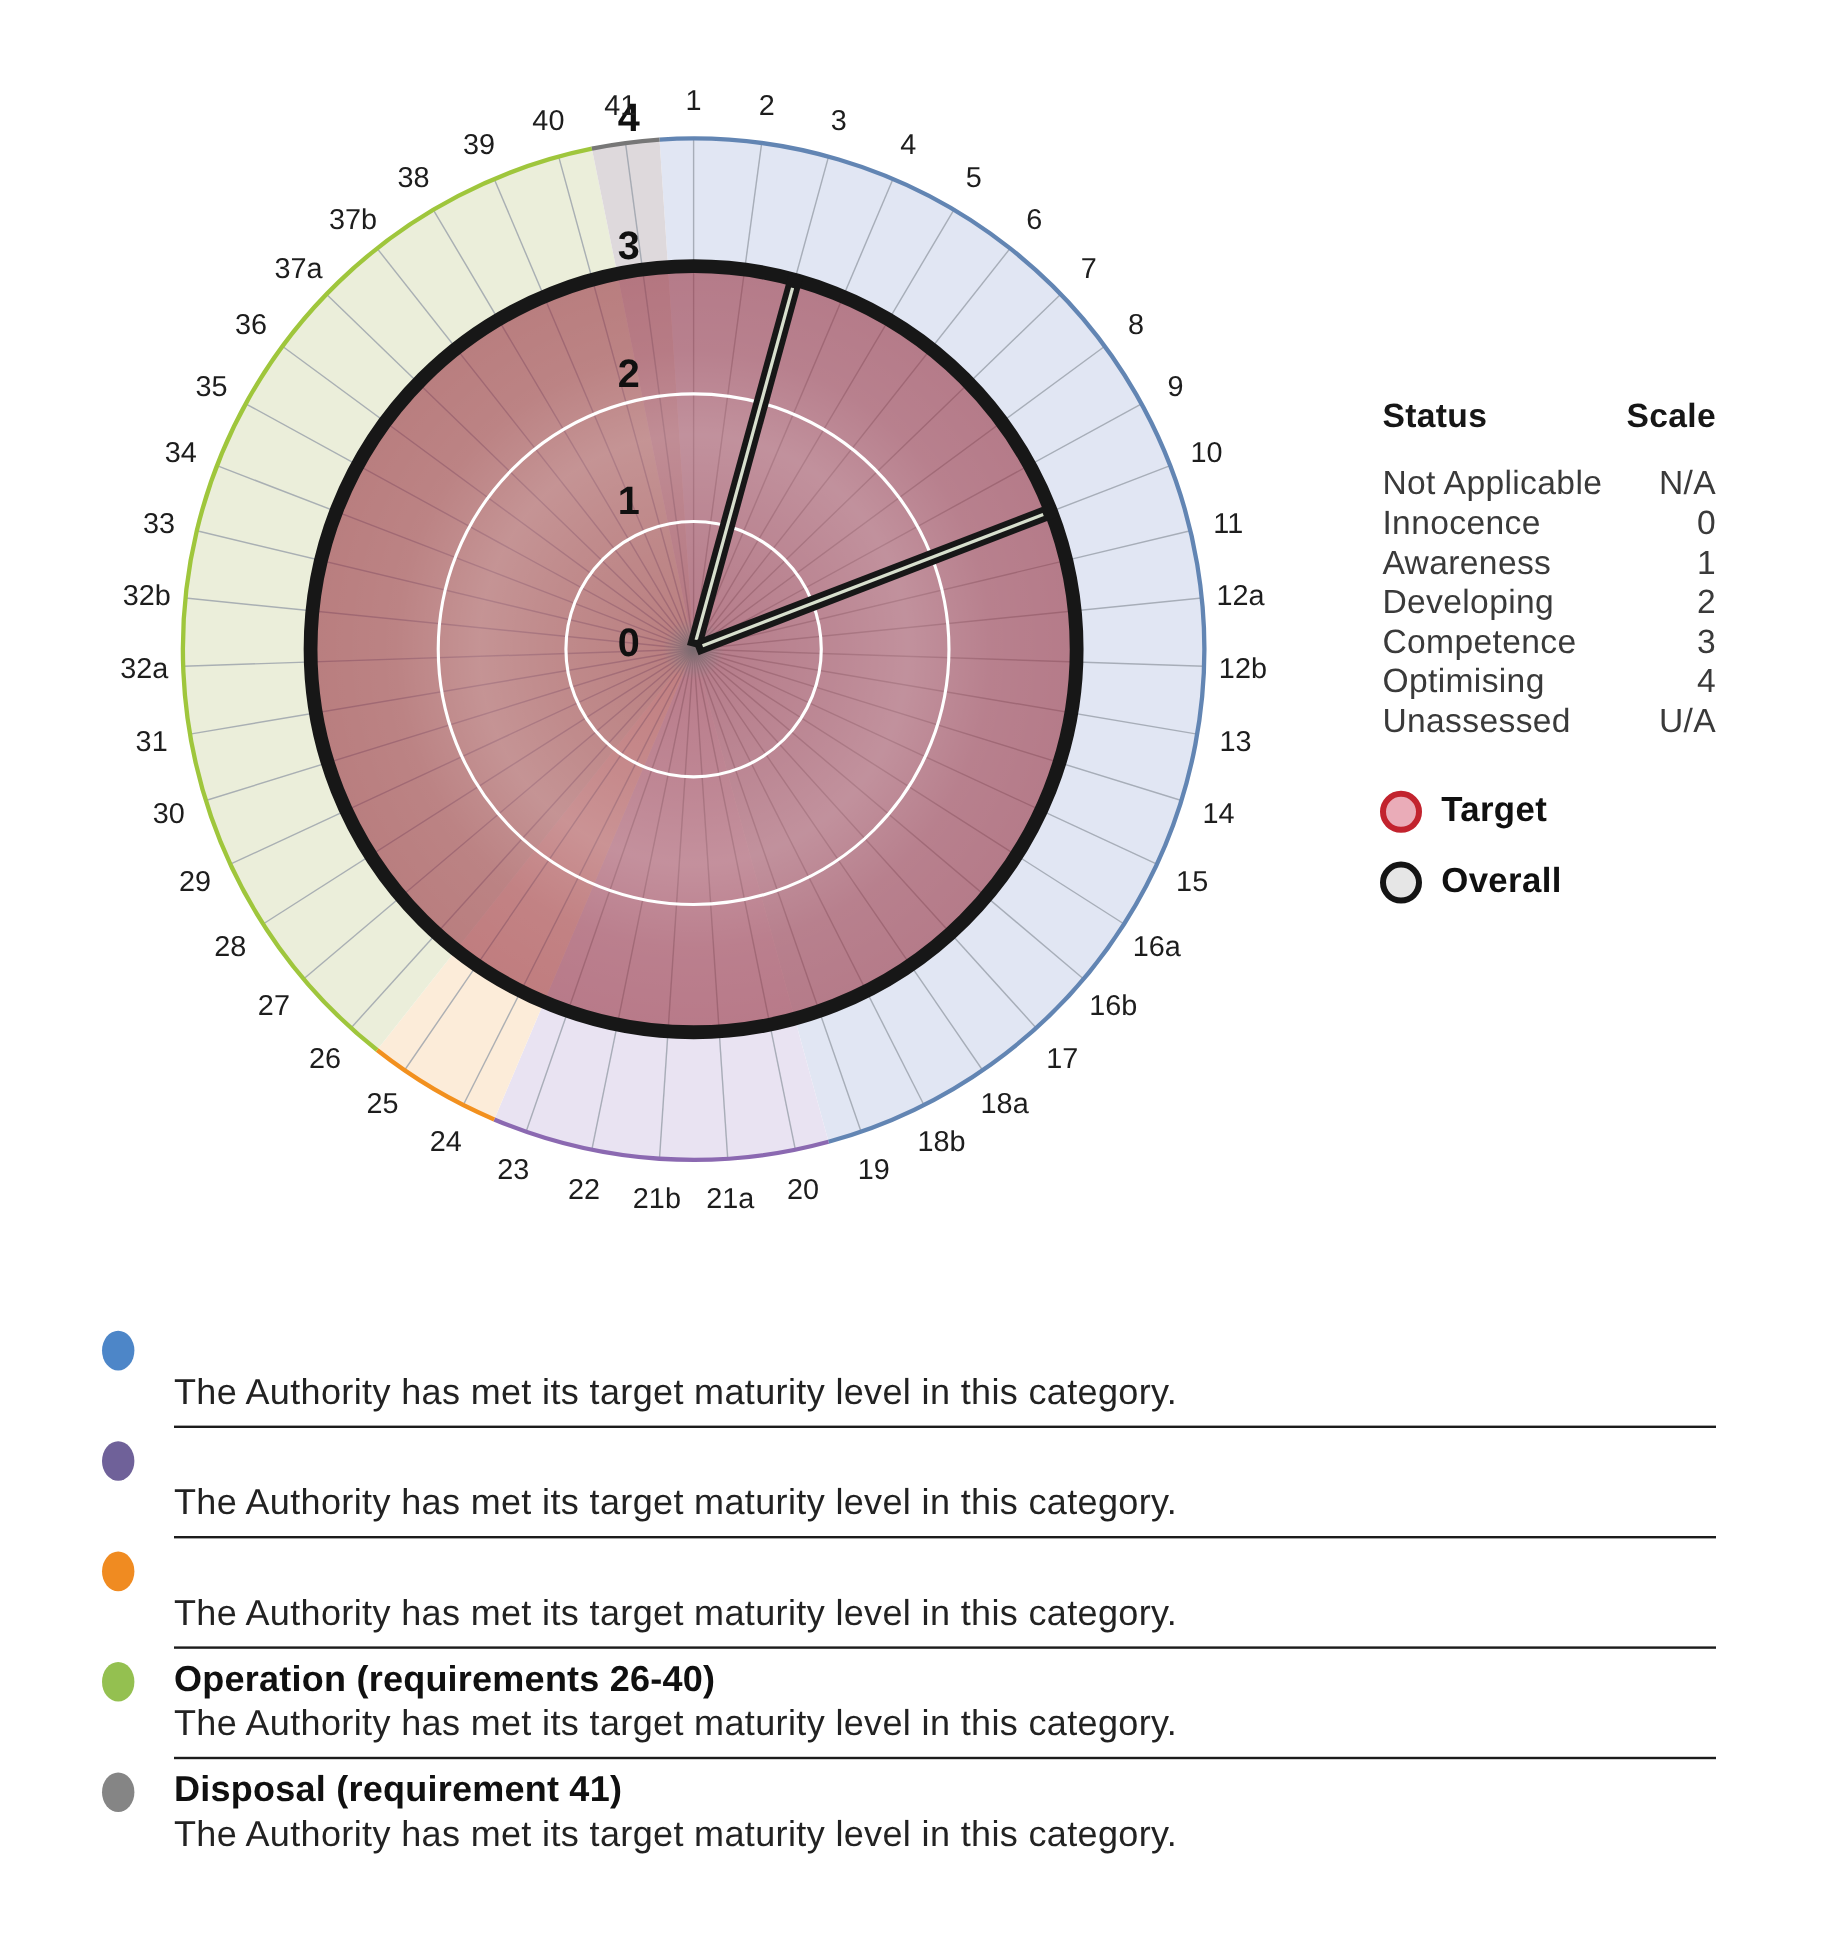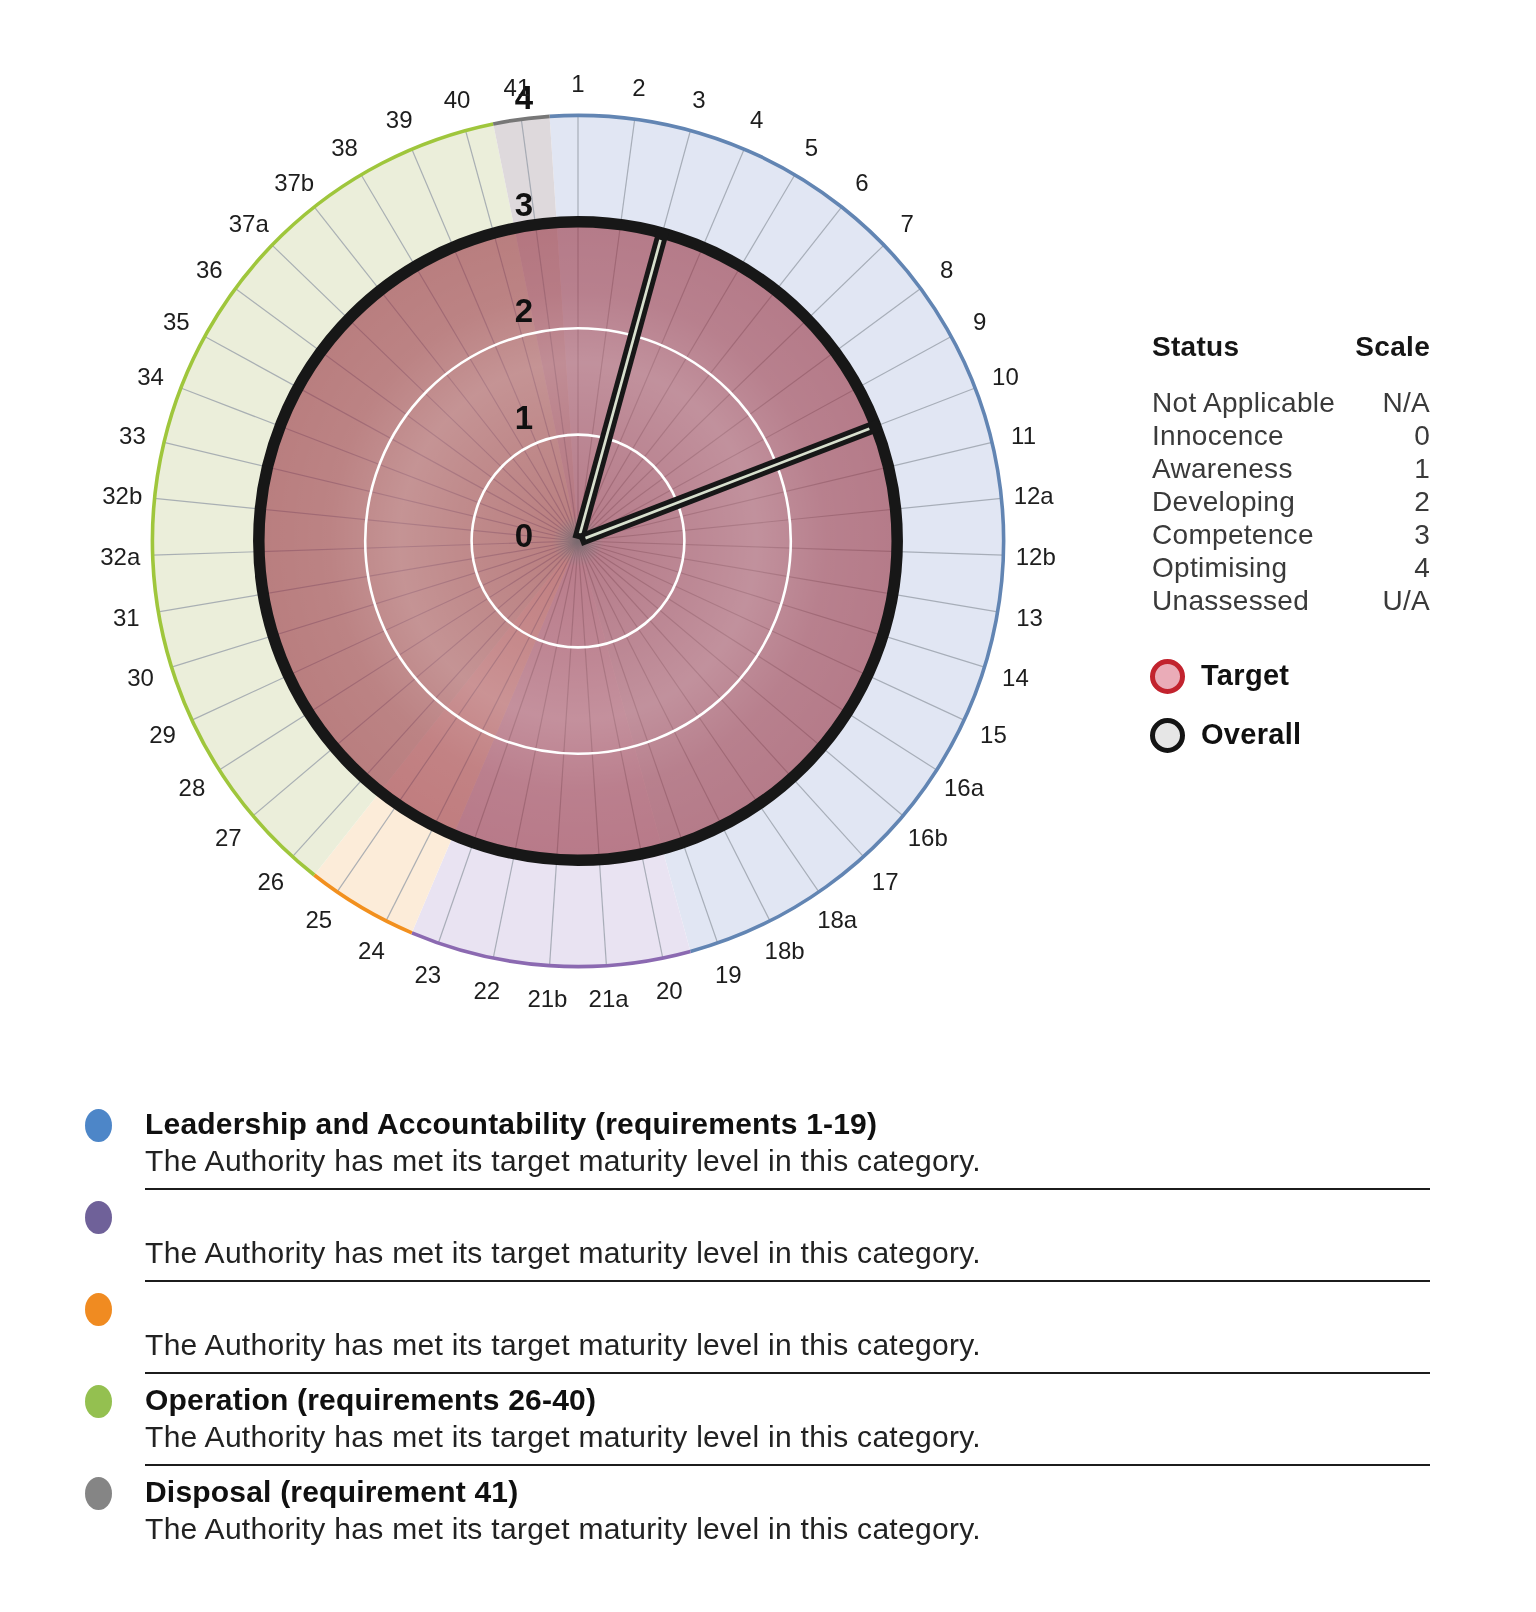--- a/index.html
+++ b/index.html
@@ -222,21 +222,20 @@
   </div>
   <div class="series-item">
     <span class="series-swatch" id="swatch-overall" style="border-color: rgb(20, 20, 20); background: rgb(230, 230, 230);"></span>
     <span class="series-label">Overall</span>
   </div>
 </div>
 
 <div class="cat-legend" id="cat-legend">
     <div class="cat-row">
       <span class="cat-dot" style="background: rgb(77, 134, 200);"></span>
-      <div class="cat-title">Leadership and Accountability (requirements 1-19)</div>
       <div class="cat-desc">The Authority has met its target maturity level in this category.</div>
       <div class="cat-rule"></div>
     </div>
     <div class="cat-row">
       <span class="cat-dot" style="background: rgb(111, 97, 153);"></span>
       <div class="cat-desc">The Authority has met its target maturity level in this category.</div>
       <div class="cat-rule"></div>
     </div>
     <div class="cat-row">
       <span class="cat-dot" style="background: rgb(240, 139, 33);"></span>

